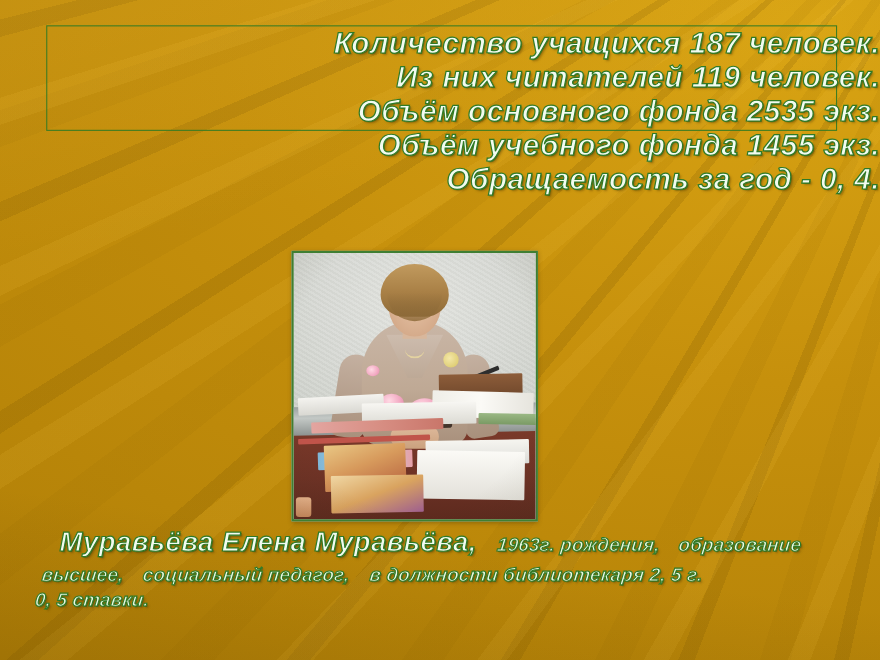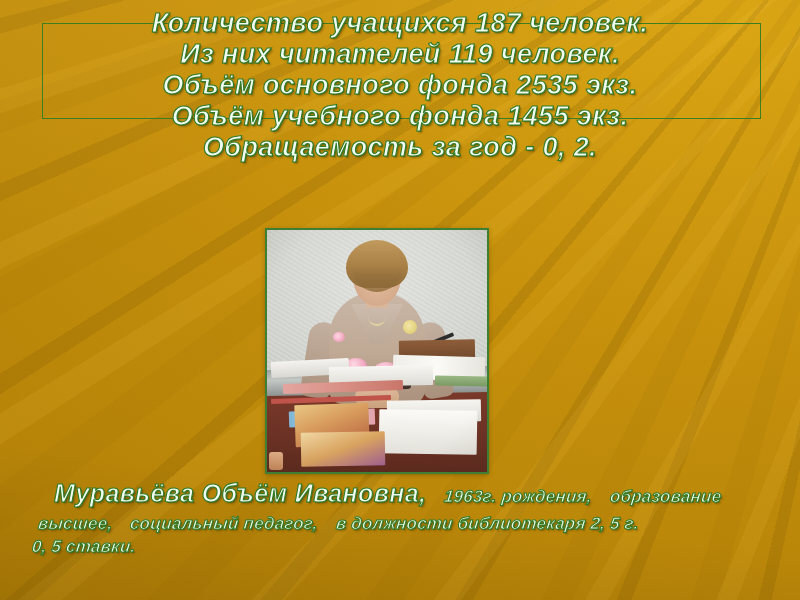--- a/index.html
+++ b/index.html
@@ -87,22 +87,22 @@
     width: 719px;
     height: 96px;
     border: 1px solid #3e7d22;
     box-sizing: border-box;
   }
 
   #headline-stack {
     position: absolute;
     left: 0;
     right: 0;
-    top: 8px;
-    text-align: center;
+    top: 24px;
+    text-align: right;
     pointer-events: none;
   }
 
   #headline-stack .line {
     font-size: 27px;
     line-height: 31px;
     display: block;
   }
 
   
@@ -327,21 +327,21 @@
   <div class="bg-rays2"></div>
   <div class="bg-sheen"></div>
 
   <div id="header-box"></div>
 
   <div id="headline-stack">
     <span class="wa line">Количество учащихся 187 человек.</span>
     <span class="wa line">Из них читателей 119 человек.</span>
     <span class="wa line">Объём основного фонда 2535 экз.</span>
     <span class="wa line">Объём учебного фонда 1455 экз.</span>
-    <span class="wa line">Обращаемость за год - 0, 2.</span>
+    <span class="wa line">Обращаемость за год - 0, 4.</span>
   </div>
 
   <div id="photo-frame">
     <div class="ph-wall"></div>
 
     <div class="ph-cabinet"></div>
     <div class="ph-desktop"></div>
 
     <div class="ph-shoulderL"></div>
     <div class="ph-shoulderR"></div>
@@ -373,21 +373,21 @@
     <div class="bk bk-mag1"></div>
     <div class="bk bk-mag2"></div>
     <div class="bk bk-cup"></div>
 
     <div class="ph-vignette"></div>
   </div>
 
   <div id="caption">
 
     <span class="cap-row">
-      <span class="wa cap-name">Муравьёва Объём Ивановна,</span><span class="gap-sm"></span><span class="wa cap-small">1963г. рождения,</span><span class="gap-sm"></span><span class="wa cap-small">образование</span>
+      <span class="wa cap-name">Муравьёва Елена Муравьёва,</span><span class="gap-sm"></span><span class="wa cap-small">1963г. рождения,</span><span class="gap-sm"></span><span class="wa cap-small">образование</span>
     </span>
 
     <span class="cap-row cap-line2">
       <span class="wa cap-small">высшее,</span><span class="gap-sm"></span><span class="wa cap-small">социальный педагог,</span><span class="gap-sm"></span><span class="wa cap-small">в должности библиотекаря 2, 5 г.</span>
     </span>
 
     <span class="cap-row cap-line3">
       <span class="wa cap-small">0, 5 ставки.</span>
     </span>
 

